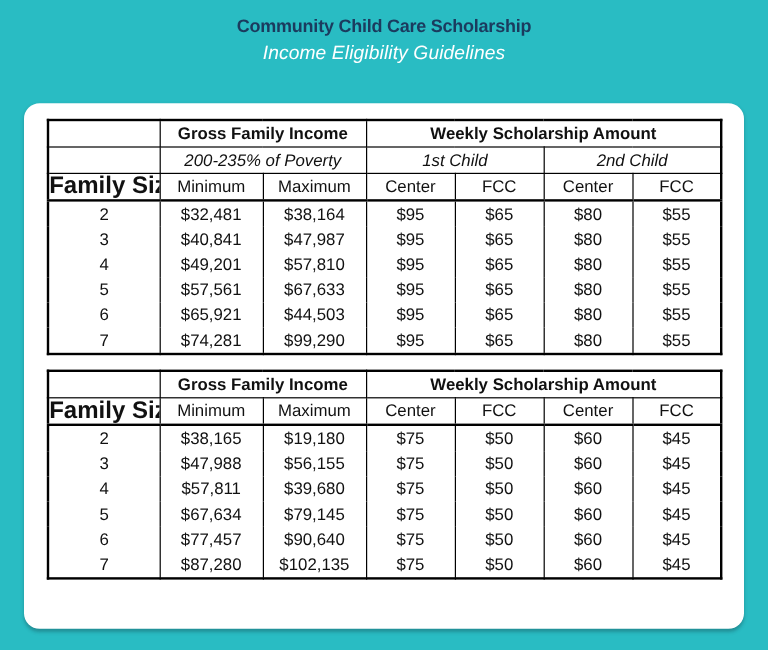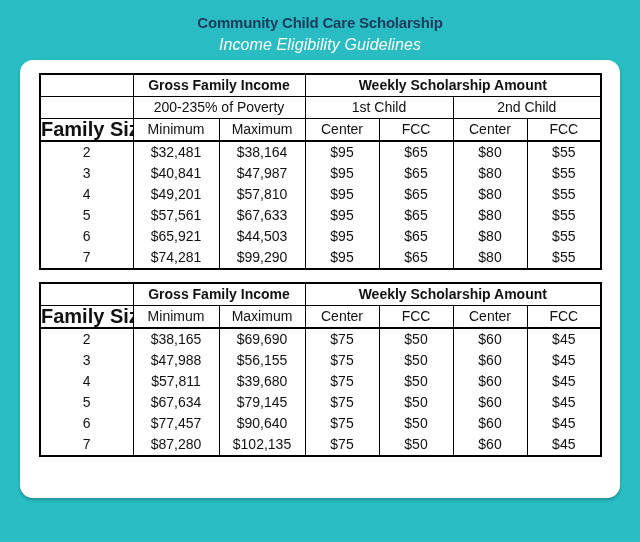--- a/index.html
+++ b/index.html
@@ -34,21 +34,21 @@
   .subtitle {
     font-size: 16px;
     font-style: italic;
     color: #ffffff;
     margin: 5px 0 0 0;
     letter-spacing: 0.1px;
   }
   .card {
     position: absolute;
     left: 20px;
-    top: 60px;
+    top: 86px;
     width: 600px;
     height: 438px;
     background: #ffffff;
     border-radius: 13px;
     box-shadow: 0 2px 3px rgba(20,60,70,0.35);
     box-sizing: border-box;
     padding: 13px 19px;
   }
   table.grid {
     border-collapse: collapse;
@@ -74,20 +74,21 @@
     white-space: nowrap;
   }
   td.hdr-group {
     font-weight: bold;
     font-size: 14.5px;
     border-bottom: 1.5px solid #000;
     height: 23px;
     line-height: 23px;
   }
   td.hdr-sub {
+    font-style: italic;
     font-size: 13.5px;
     border-bottom: 1.5px solid #000;
     height: 22px;
     line-height: 22px;
   }
   td.hdr-col {
     font-size: 14px;
     border-bottom: 2.5px solid #000;
     height: 23px;
     line-height: 23px;
@@ -232,21 +233,21 @@
           <td class="hdr-col">Minimum</td>
           <td class="hdr-col">Maximum</td>
           <td class="hdr-col">Center</td>
           <td class="hdr-col">FCC</td>
           <td class="hdr-col">Center</td>
           <td class="hdr-col last-col">FCC</td>
         </tr>
         <tr>
           <td class="first-col">2</td>
           <td>$38,165</td>
-          <td>$69,690</td>
+          <td>$19,180</td>
           <td>$75</td>
           <td>$50</td>
           <td>$60</td>
           <td class="last-col">$45</td>
         </tr>
         <tr>
           <td class="first-col">3</td>
           <td>$47,988</td>
           <td>$56,155</td>
           <td>$75</td>

